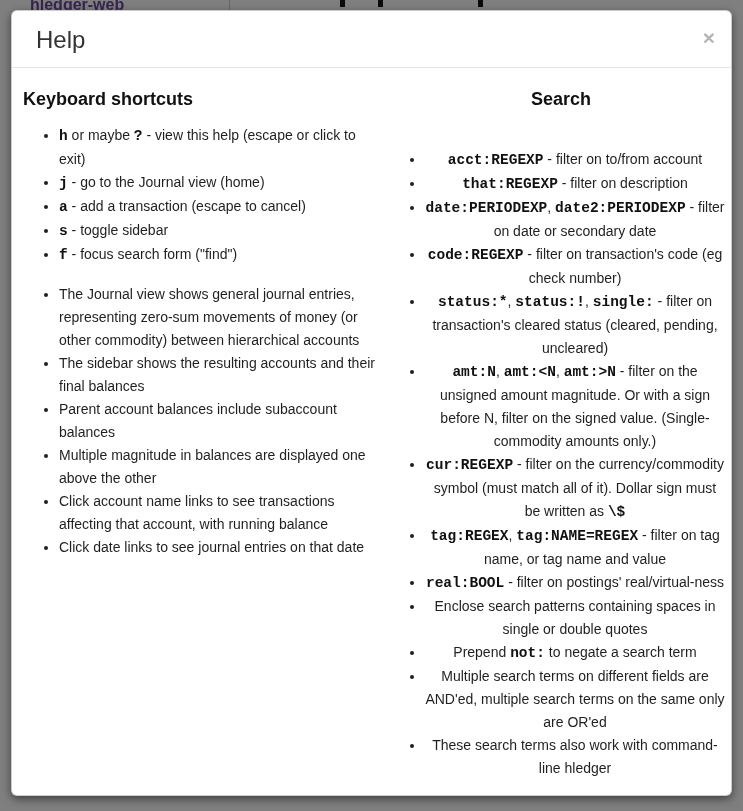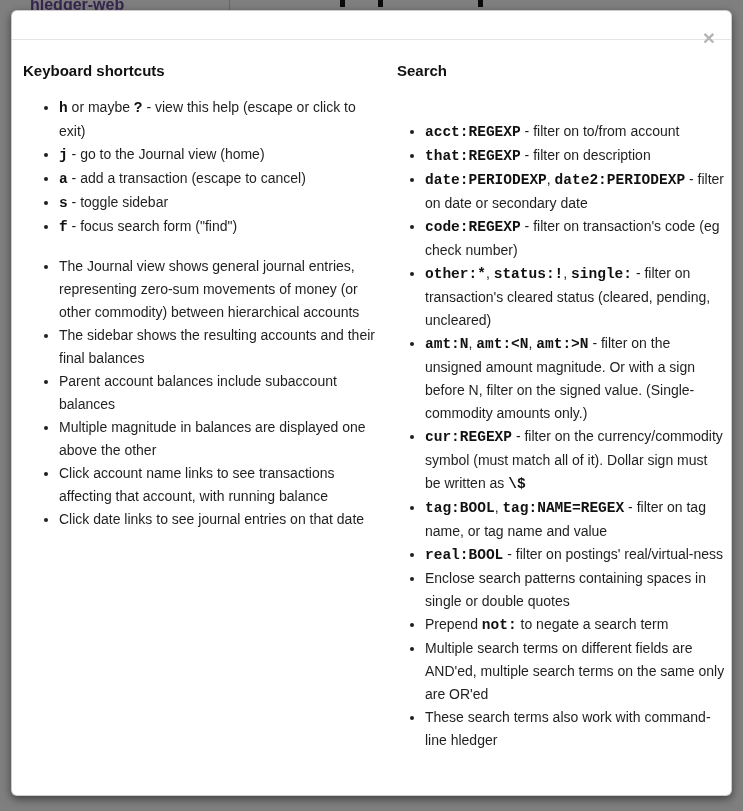--- a/index.html
+++ b/index.html
@@ -34,23 +34,23 @@
   .modal-title{
     margin:0;font-size:24px;font-weight:400;color:#333;line-height:28px;
   }
   .close-btn{
     position:absolute;top:16px;right:16px;border:none;background:none;padding:0;
     font-size:21px;font-weight:bold;color:#b4b4b4;line-height:1;cursor:pointer;
     font-family:"Liberation Sans","DejaVu Sans",sans-serif;
   }
   .modal-body{display:flex;padding:10px 6px 0 11px;box-sizing:border-box;}
   .col-left{width:352px;flex:none;}
-  .col-right{flex:1;padding-left:22px;min-width:0;}
+  .col-right{flex:1;padding-left:22px;min-width:0;text-align:center;}
   .section-heading{
-    font-size:15px;font-weight:bold;color:#111;
+    font-size:18px;font-weight:bold;color:#111;
     margin:12px 0 0 0;line-height:18px;
   }
   .help-list{margin:16px 0 6px 0;padding-left:36px;}
   .col-right .help-list{padding-left:28px;margin-top:40px;}
   .help-list li{
     font-size:14px;line-height:23px;color:#1f1f1f;
   }
   code{
     font-family:"Liberation Mono","DejaVu Sans Mono",monospace;
     font-weight:bold;font-size:14.5px;color:#111;
@@ -65,20 +65,21 @@
   <div class="bg-glyph g1"></div>
   <div class="bg-glyph g2"></div>
   <div class="bg-glyph g3"></div>
 </div>
 
 <div class="overlay"></div>
 
 <div class="modal">
   <div class="modal-header">
     <button class="close-btn">×</button>
+    <h1 class="modal-title">Help</h1>
   </div>
   <div class="modal-body">
     <div class="col-left">
         <h4 class="section-heading">Keyboard shortcuts</h4>
         <ul class="help-list">
           <li><code>h</code> or maybe <code>?</code> - view this help (escape or click to exit)</li>
           <li><code>j</code> - go to the Journal view (home)</li>
           <li><code>a</code> - add a transaction (escape to cancel)</li>
           <li><code>s</code> - toggle sidebar</li>
           <li><code>f</code> - focus search form ("find")</li>
@@ -92,24 +93,24 @@
           <li>Click date links to see journal entries on that date</li>
         </ul>
       </div>
     <div class="col-right">
         <h4 class="section-heading">Search</h4>
         <ul class="help-list">
           <li><code>acct:REGEXP</code> - filter on to/from account</li>
           <li><code>that:REGEXP</code> - filter on description</li>
           <li><code>date:PERIODEXP</code>, <code>date2:PERIODEXP</code> - filter on date or secondary date</li>
           <li><code>code:REGEXP</code> - filter on transaction's code (eg check number)</li>
-          <li><code>other:*</code>, <code>status:!</code>, <code>single:</code> - filter on transaction's cleared status (cleared, pending, uncleared)</li>
+          <li><code>status:*</code>, <code>status:!</code>, <code>single:</code> - filter on transaction's cleared status (cleared, pending, uncleared)</li>
           <li><code>amt:N</code>, <code>amt:&lt;N</code>, <code>amt:&gt;N</code> - filter on the unsigned amount magnitude. Or with a sign before N, filter on the signed value. (Single-commodity amounts only.)</li>
           <li><code>cur:REGEXP</code> - filter on the currency/commodity symbol (must match all of it). Dollar sign must be written as <code>\$</code></li>
-          <li><code>tag:BOOL</code>, <code>tag:NAME=REGEX</code> - filter on tag name, or tag name and value</li>
+          <li><code>tag:REGEX</code>, <code>tag:NAME=REGEX</code> - filter on tag name, or tag name and value</li>
           <li><code>real:BOOL</code> - filter on postings' real/virtual-ness</li>
           <li>Enclose search patterns containing spaces in single or double quotes</li>
           <li>Prepend <code>not:</code> to negate a search term</li>
           <li>Multiple search terms on different fields are AND'ed, multiple search terms on the same only are OR'ed</li>
           <li>These search terms also work with command-line hledger</li>
         </ul>
       </div>
   </div>
 </div>
 

